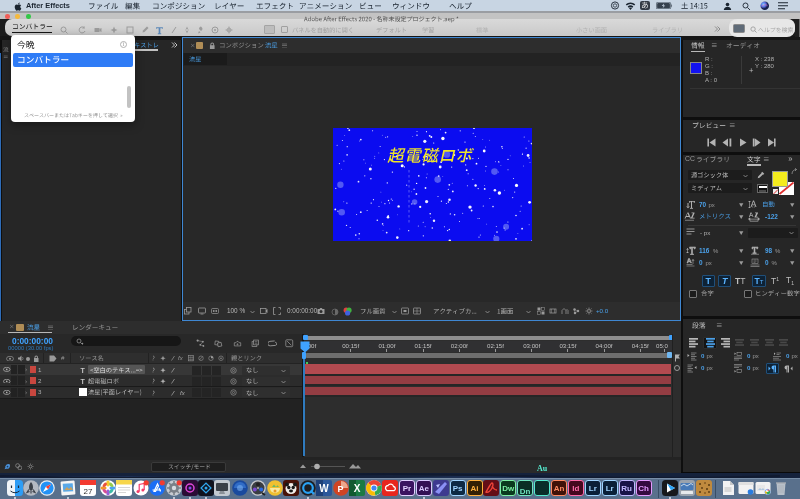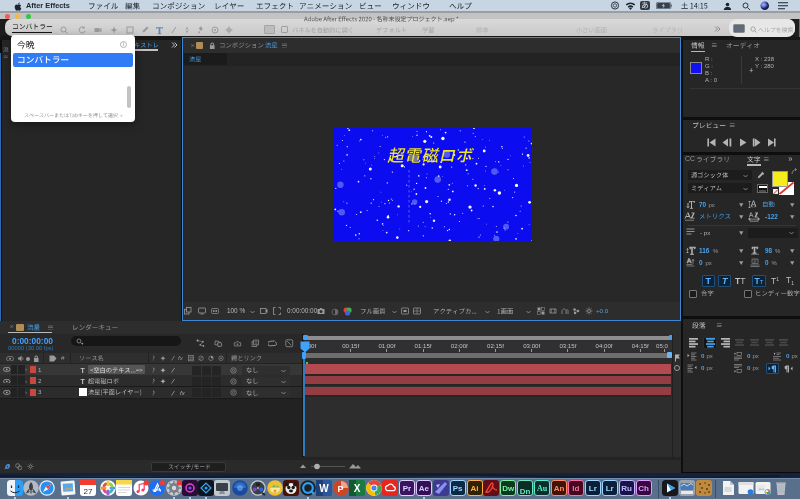--- a/index.html
+++ b/index.html
@@ -1279,21 +1279,21 @@
 <div style="position:absolute;left:466.5px;top:480.0px;width:16px;height:16px;display:flex;align-items:center;justify-content:center;font-family:'Liberation Sans';font-size:8px;font-weight:bold;color:#ffb13d">Ai</div>
 <svg style="position:absolute;left:483.4px;top:480.0px" width="16" height="16" viewBox="0 0 16 16">
     <rect width="16" height="16" rx="3" fill="#630d16"></rect>
     <path d="M3 12c3-5 5-9 6-9s1.5 2 0 5-4 5-6 4zM9 6c1 2 3 4 5 4" stroke="#f04438" stroke-width="1.4" fill="none"></path>
   </svg>
 <div style="position:absolute;left:500.3px;top:480.0px;width:16px;height:16px;border-radius:3px;overflow:hidden;background:#0b3a1f;border-radius:3px;border:1px solid #7df0a5"></div>
 <div style="position:absolute;left:500.3px;top:480.0px;width:16px;height:16px;display:flex;align-items:center;justify-content:center;font-family:'Liberation Sans';font-size:8px;font-weight:bold;color:#7df0a5">Dw</div>
 <div style="position:absolute;left:517.2px;top:480.0px;width:16px;height:16px;border-radius:3px;overflow:hidden;background:#0a2e25;border-radius:3px;border:1px solid #6fe5c0"></div>
 <div style="position:absolute;left:517.2px;top:480.0px;width:16px;height:23px;display:flex;align-items:center;justify-content:center;font-family:'Liberation Sans';font-size:8px;font-weight:bold;color:#6fe5c0">Dn</div>
 <div style="position:absolute;left:534.1px;top:480.0px;width:16px;height:16px;border-radius:3px;overflow:hidden;background:#0a2e2a;border-radius:3px;border:1px solid #55ecd0"></div>
-<div style="position:absolute;left:534.1px;top:480.0px;width:16px;height:16px;display:flex;align-items:center;justify-content:center;font-family:Liberation Serif, serif;font-size:8px;font-weight:bold;color:#55ecd0">Au</div>
+<div style="position:absolute;left:534.1px;top:460px;width:16px;height:16px;display:flex;align-items:center;justify-content:center;font-family:Liberation Serif, serif;font-size:8px;font-weight:bold;color:#55ecd0">Au</div>
 <div style="position:absolute;left:551.0px;top:480.0px;width:16px;height:16px;border-radius:3px;overflow:hidden;background:#401208;border-radius:3px;border:1px solid #ff8a62"></div>
 <div style="position:absolute;left:551.0px;top:480.0px;width:16px;height:16px;display:flex;align-items:center;justify-content:center;font-family:'Liberation Sans';font-size:8px;font-weight:bold;color:#ff8a62">An</div>
 <div style="position:absolute;left:567.9px;top:480.0px;width:16px;height:16px;border-radius:3px;overflow:hidden;background:#45081e;border-radius:3px;border:1px solid #ff6aa8"></div>
 <div style="position:absolute;left:567.9px;top:480.0px;width:16px;height:16px;display:flex;align-items:center;justify-content:center;font-family:'Liberation Sans';font-size:8px;font-weight:bold;color:#ff6aa8">Id</div>
 <div style="position:absolute;left:584.8px;top:480.0px;width:16px;height:16px;border-radius:3px;overflow:hidden;background:#0a2038;border-radius:3px;border:1px solid #9fd4ff"></div>
 <div style="position:absolute;left:584.8px;top:480.0px;width:16px;height:16px;display:flex;align-items:center;justify-content:center;font-family:'Liberation Sans';font-size:8px;font-weight:bold;color:#9fd4ff">Lr</div>
 <div style="position:absolute;left:601.7px;top:480.0px;width:16px;height:16px;border-radius:3px;overflow:hidden;background:#0a2038;border-radius:3px;border:1px solid #9fd4ff"></div>
 <div style="position:absolute;left:601.7px;top:480.0px;width:16px;height:16px;display:flex;align-items:center;justify-content:center;font-family:'Liberation Sans';font-size:8px;font-weight:bold;color:#9fd4ff">Lr</div>
 <div style="position:absolute;left:618.6px;top:480.0px;width:16px;height:16px;border-radius:3px;overflow:hidden;background:#191448;border-radius:3px;border:1px solid #c2b8ff"></div>
 <div style="position:absolute;left:618.6px;top:480.0px;width:16px;height:16px;display:flex;align-items:center;justify-content:center;font-family:'Liberation Sans';font-size:8px;font-weight:bold;color:#c2b8ff">Ru</div>

